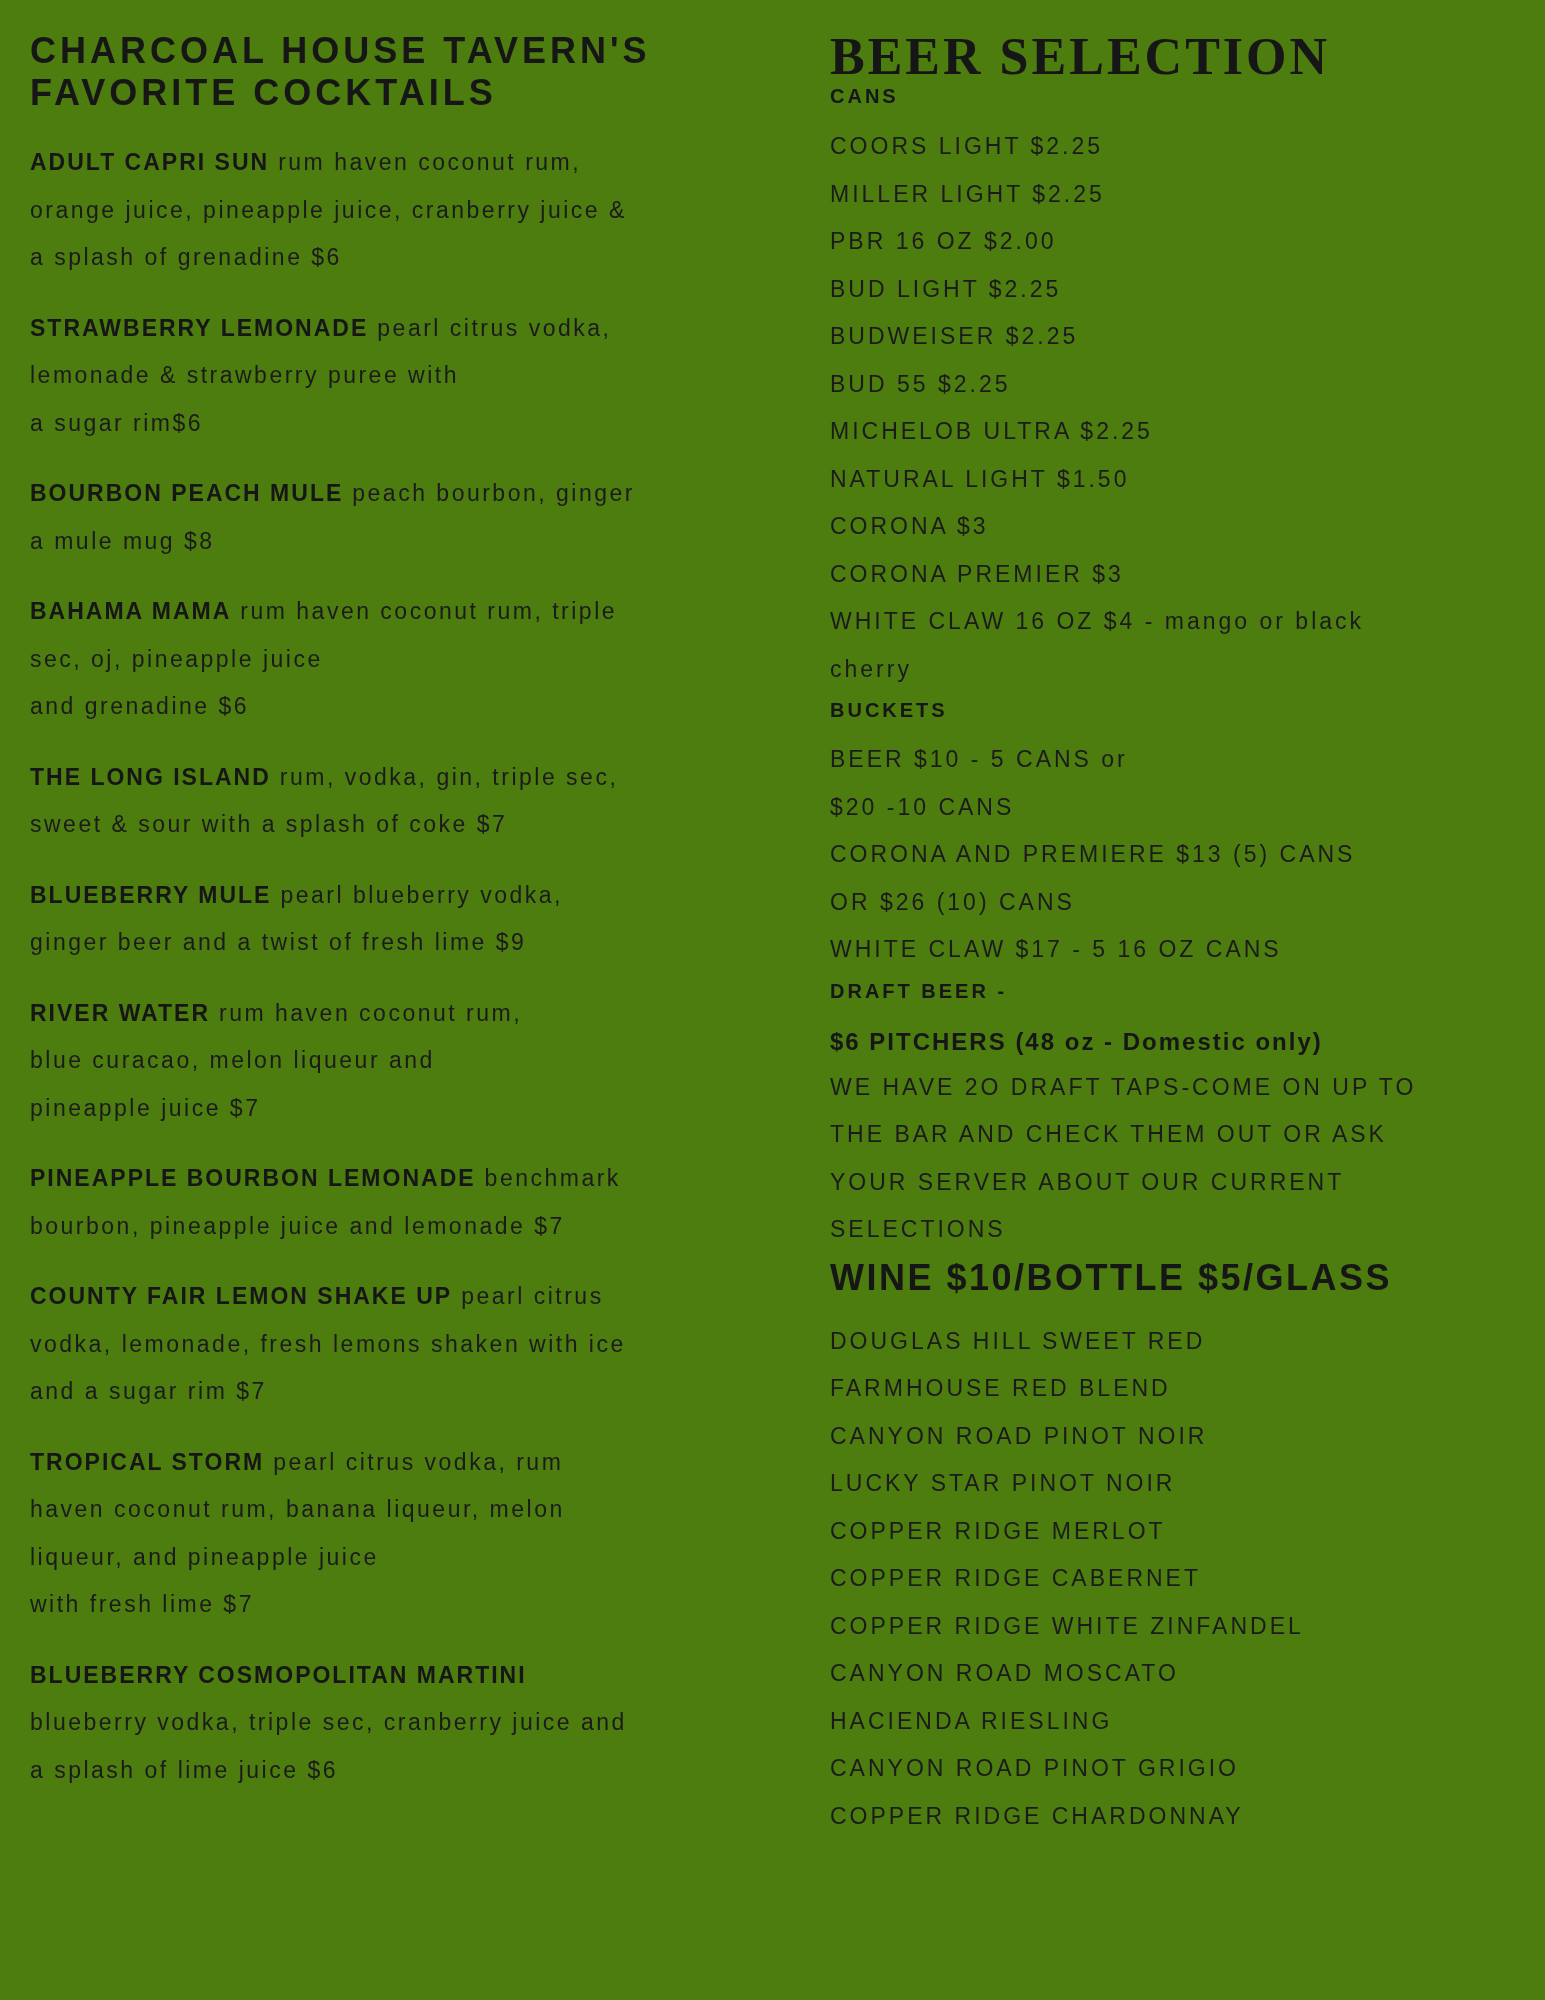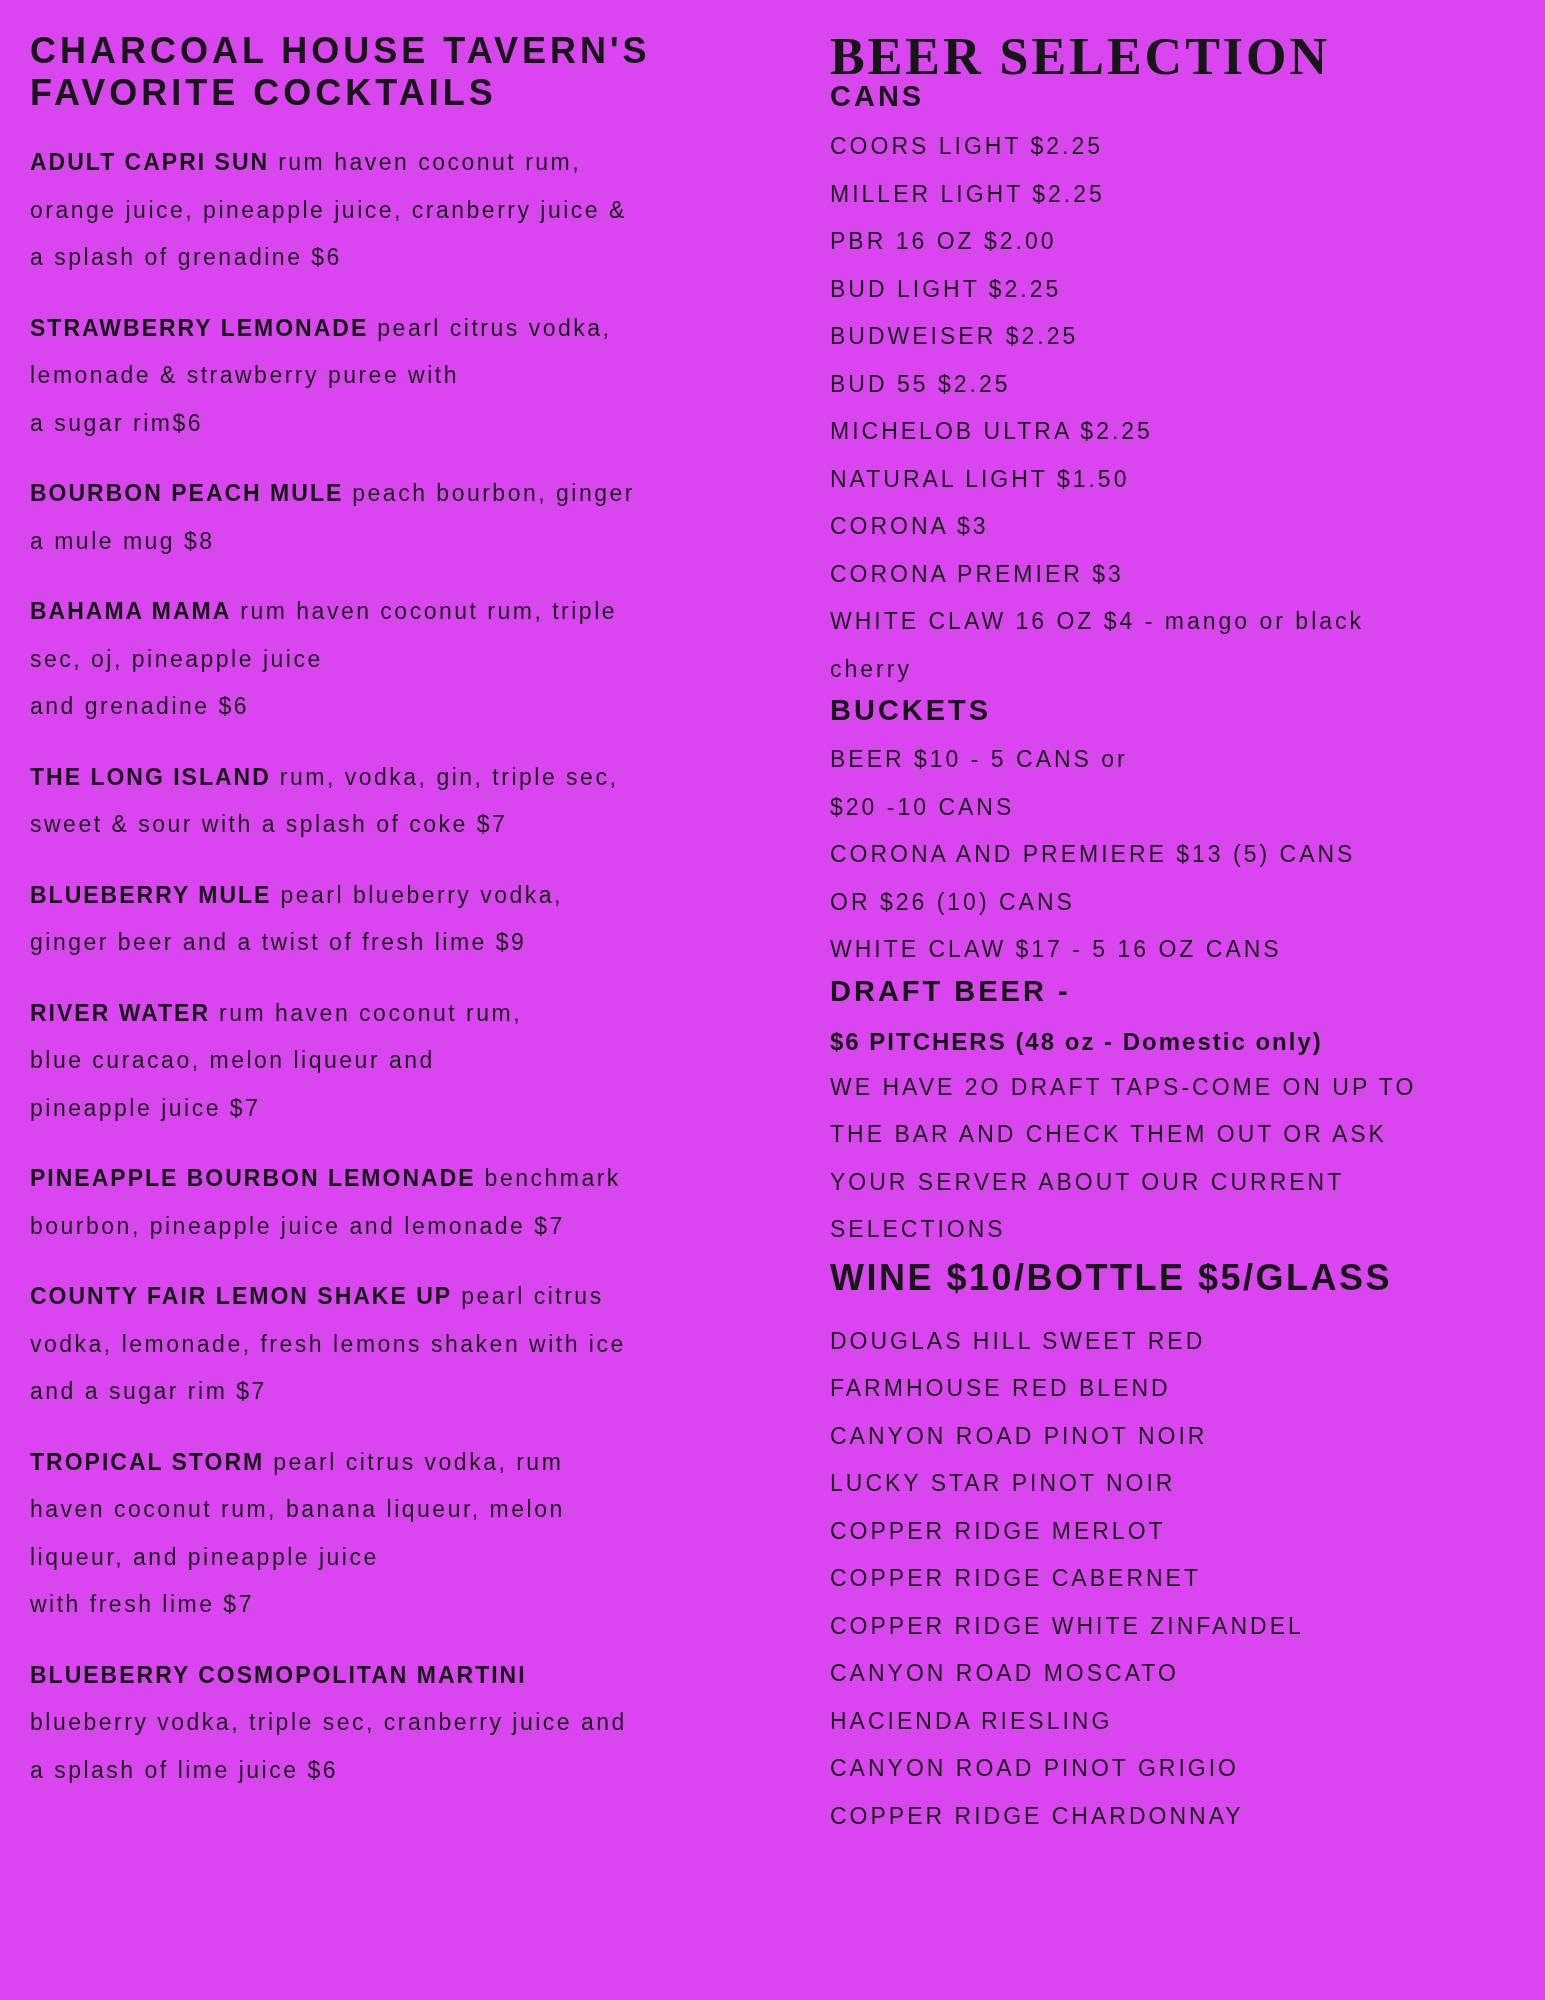--- a/index.html
+++ b/index.html
@@ -1,17 +1,17 @@
 <!DOCTYPE html>
 <html><head>
 <meta charset="utf-8">
 <style>
   html,body{margin:0;padding:0;background:#ffffff;}
   .page{
-    position:relative;width:1545px;height:2000px;background:#d946ef;
+    position:relative;width:1545px;height:2000px;background:#4d7c0f;
     font-family:"Liberation Sans",sans-serif;color:#1b1b1b;overflow:hidden;
   }
   .col{position:absolute;top:0;}
   .col-left{left:30px;top:30px;width:720px;}
   .col-right{left:830px;top:35px;width:700px;}
 
   h1.menu-title{
     margin:0;font-size:36px;line-height:42px;font-weight:700;
     letter-spacing:4px;color:#161616;
   }
@@ -20,21 +20,21 @@
   .cocktail{margin:0 0 23px 0;font-size:23px;line-height:47.5px;letter-spacing:2.5px;}
   .cocktail:first-of-type{margin-top:25px;}
   .pline{display:block;white-space:nowrap;}
   .cname{font-weight:700;letter-spacing:2px;color:#161616;margin-right:9px;text-align:right;}
 
   h2.beer-title{
     margin:0;font-size:52px;line-height:44px;font-weight:700;
     letter-spacing:3px;color:#161616;white-space:nowrap;font-family:Liberation Serif, serif;
   }
   h3.subhead{
-    margin:0;font-size:29px;line-height:34px;font-weight:700;
+    margin:0;font-size:20px;line-height:34px;font-weight:700;
     letter-spacing:3px;color:#161616;white-space:nowrap;
   }
   .cans-head{margin-top:36px;}
   .buckets-head{margin-top:61px;}
   .draft-head{margin-top:59px;}
   .pitchers{
     margin:18px 0 0 0;font-size:24px;line-height:31px;font-weight:700;
     letter-spacing:2px;color:#161616;white-space:nowrap;
   }
   .blist{font-size:23px;line-height:47.5px;letter-spacing:3px;}

